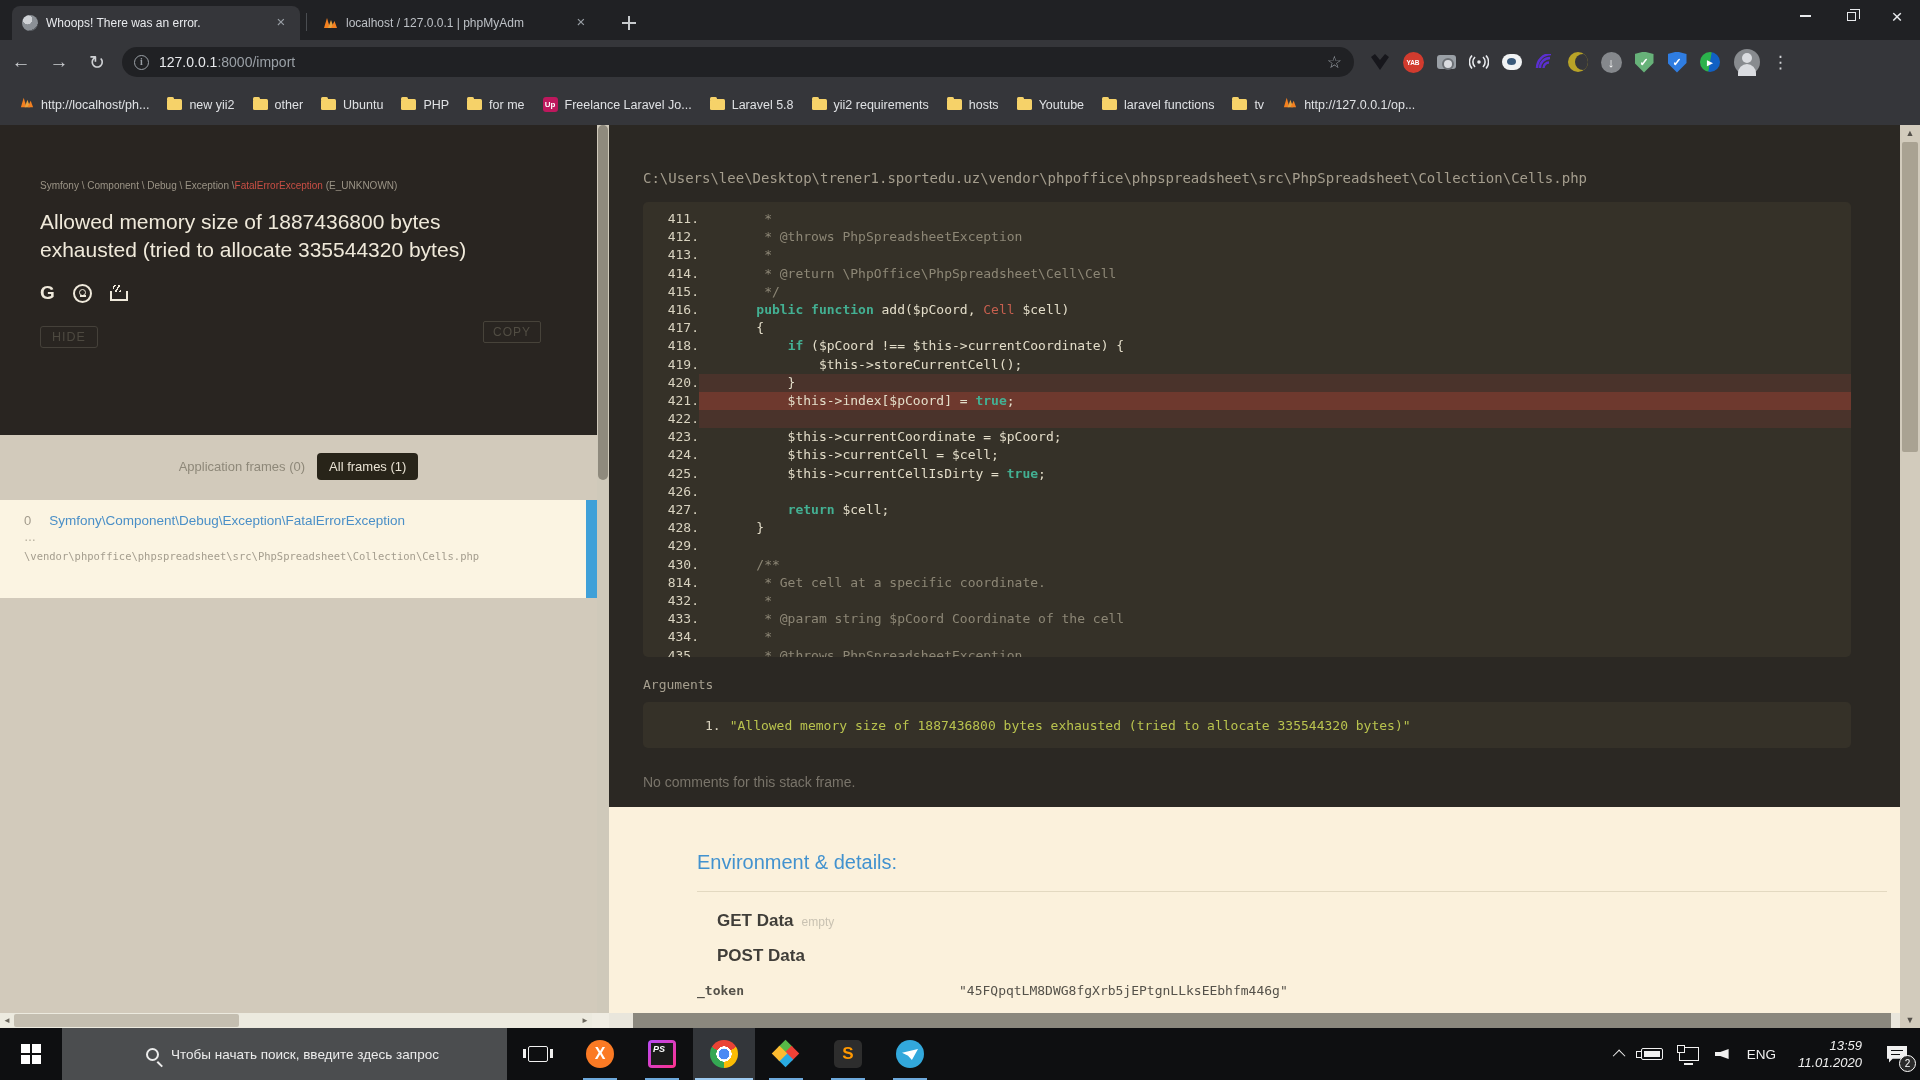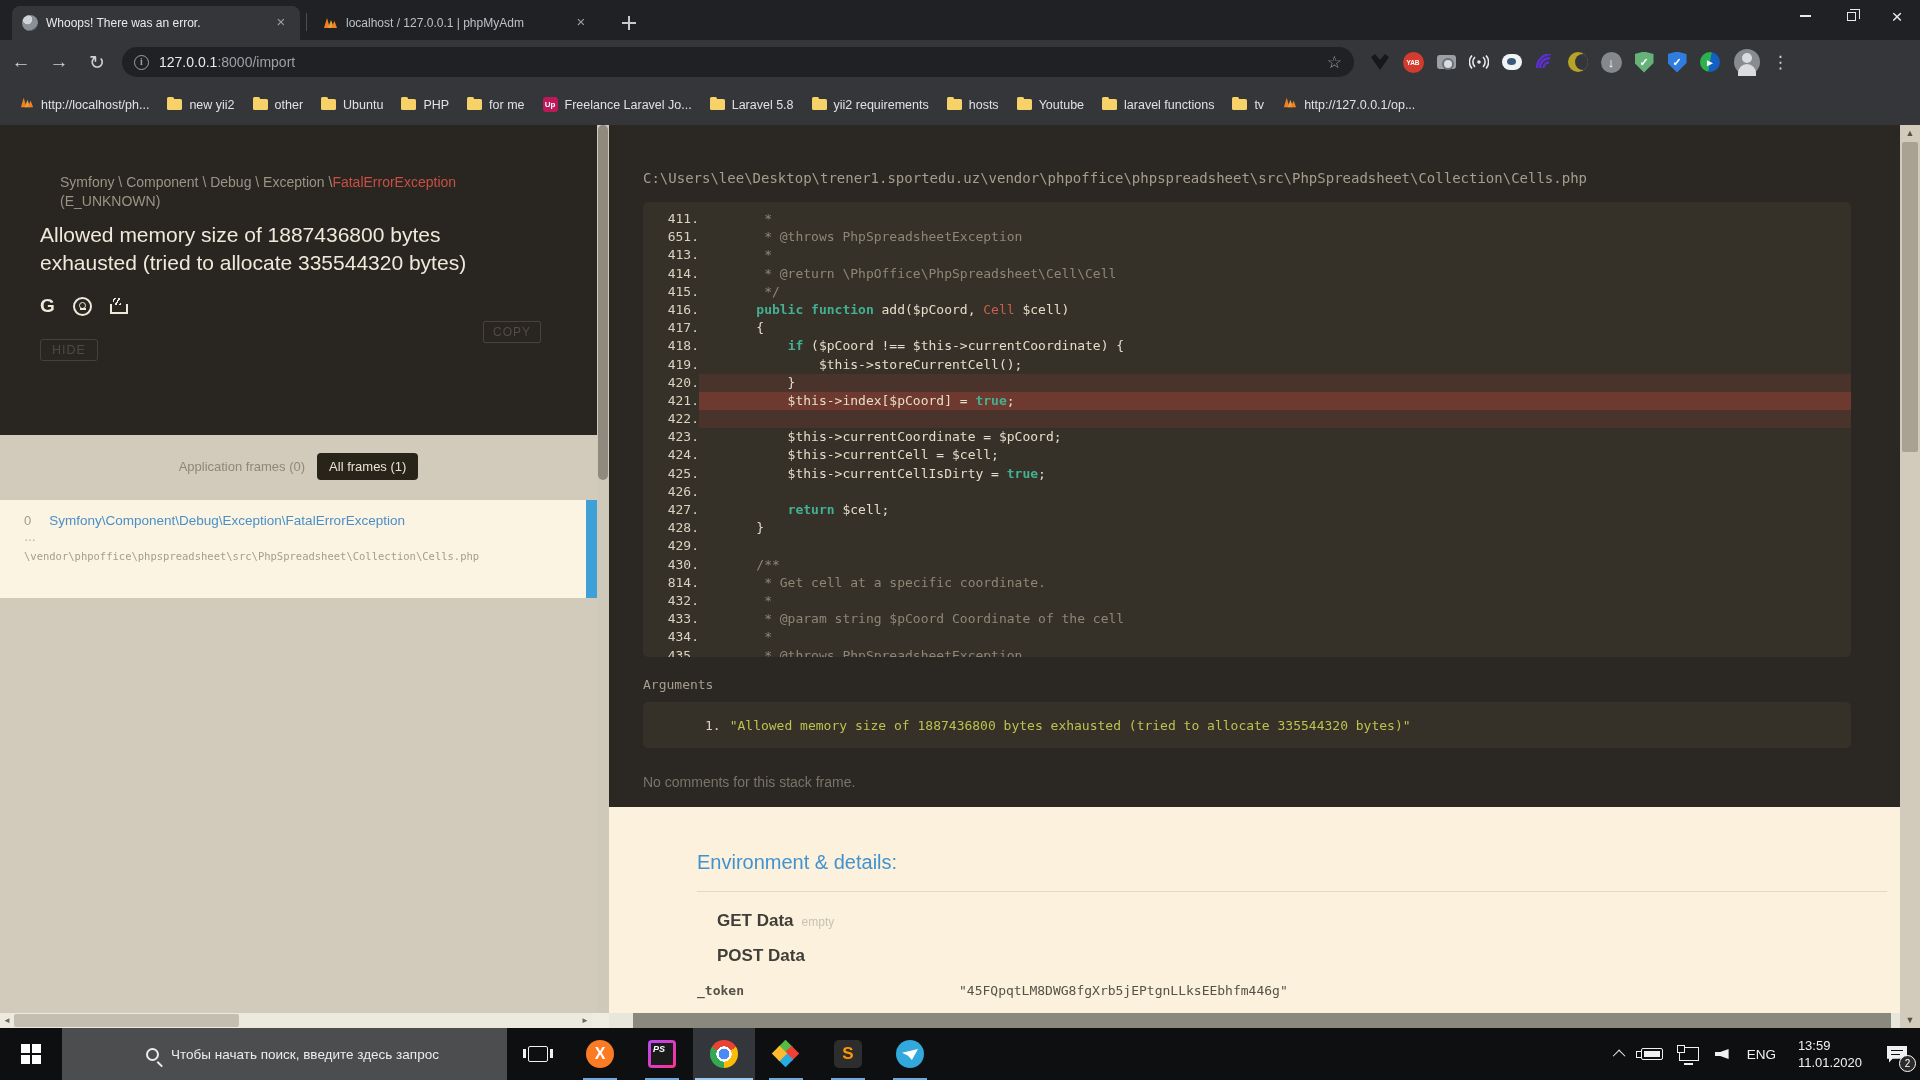--- a/index.html
+++ b/index.html
@@ -82,21 +82,21 @@
                        background:#f6d269; border-radius:1.5px 1.5px 0 0; }
   .bm-up { width:15px; height:15px; background:#be185d; border-radius:3px; color:#fff;
            font-size:8px; font-weight:bold; display:flex; align-items:center; justify-content:center; }
 
   
   .page { left:0; top:125px; width:1920px; height:903px; background:#d2cabb; overflow:hidden; }
 
   
   .sidebar { left:0; top:0; width:597px; height:888px; background:#d2cabb; overflow:hidden; }
   .side-header { width:597px; height:310px; background:#292521; padding:48px 40px 0 40px; position:relative; }
-  .exc-class { font-size:14px; line-height:19px; color:#9b9486; width:440px;margin-left:20px; }
+  .exc-class { font-size:10px; line-height:25px; color:#9b9486; width:440px; }
   .exc-class .red { color:#c94f45; }
   .exc-msg { margin-top:10px; font-size:21px; line-height:28px; color:#efe9da; width:432px; }
   .srch-row { margin-top:18px; display:flex; align-items:center; gap:18px; }
   .g-ico { font-size:19px; font-weight:bold; color:#efe9db; font-family:"Liberation Sans",sans-serif; }
   .ddg-ico { width:19px; height:19px; border-radius:50%; border:2px solid #efe9db; position:relative; }
   .ddg-ico::before { content:""; position:absolute; left:4px; top:3px; width:5px; height:5px;
                      border-radius:50%; border:1.5px solid #efe9db; }
   .ddg-ico::after { content:""; position:absolute; left:5px; top:9px; width:6px; height:2px; background:#efe9db; }
   .so-ico { width:16px; height:16px; position:relative; }
   .so-ico::before { content:""; position:absolute; left:0; bottom:0; width:14px; height:8px;
@@ -218,21 +218,21 @@
   .batt { width:22px; height:12px; border:1.6px solid #f0f0f0; border-radius:2px; position:relative; }
   .batt::before { content:""; position:absolute; left:2px; top:2px; right:2px; bottom:2px; background:#f0f0f0; }
   .batt::after { content:""; position:absolute; left:-6px; top:2px; width:4px; height:5px; border:1.4px solid #f0f0f0; }
   .net { width:20px; height:14px; border:1.6px solid #f0f0f0; position:relative; }
   .net::before { content:""; position:absolute; left:4px; bottom:-5px; width:9px; height:2px; background:#f0f0f0; }
   .net::after { content:""; position:absolute; left:-3px; top:-3px; width:6px; height:6px; background:#0e0f11; border:1.4px solid #f0f0f0; }
   .vol { width:8px; height:10px; background:#f0f0f0; position:relative;
          clip-path:polygon(0 30%,40% 30%,100% 0,100% 100%,40% 70%,0 70%); width:14px; }
   .vol::after { content:")"; position:absolute; right:-8px; top:-4px; color:#f0f0f0; font-size:13px; }
   .tb-lang { font-size:13.5px; color:#f0f0f0; padding:0 10px; }
-  .tb-clock { text-align:left; color:#f0f0f0; font-size:13px; line-height:17px; padding:0 12px; }
+  .tb-clock { text-align:right; color:#f0f0f0; font-size:13px; line-height:17px; padding:0 12px;font-style:italic; }
   .tb-notif { position:relative; width:46px; }
   .notif-ico { width:20px; height:17px; background:#f0f0f0; clip-path:polygon(0 0,100% 0,100% 78%,28% 78%,10% 100%,10% 78%,0 78%); position:relative; }
   .notif-ico::before { content:""; position:absolute; left:4px; top:4px; width:12px; height:1.8px; background:#0e0f11; }
   .notif-ico::after { content:""; position:absolute; left:4px; top:8px; width:9px; height:1.8px; background:#0e0f11; }
   .notif-badge { position:absolute; right:4px; bottom:8px; width:17px; height:17px; border-radius:50%;
                  background:#2b2b2b; border:1.5px solid #fff; color:#fff; font-size:10px;
                  display:flex; align-items:center; justify-content:center; }
 </style>
 </head>
 <body>
@@ -427,21 +427,21 @@
 
     <div class="abs main">
       <div class="main-dark">
         <div class="file-path">C:\Users\lee\Desktop\trener1.sportedu.uz\vendor\phpoffice\phpspreadsheet\src\PhpSpreadsheet\Collection\Cells.php</div>
         <div class="code-box" id="code-box">
             <div class="cl">
               <span class="ln">411.</span>
               <div class="lx"><span class="tk-c">     *</span></div>
             </div>
             <div class="cl">
-              <span class="ln">651.</span>
+              <span class="ln">412.</span>
               <div class="lx"><span class="tk-c">     * @throws PhpSpreadsheetException</span></div>
             </div>
             <div class="cl">
               <span class="ln">413.</span>
               <div class="lx"><span class="tk-c">     *</span></div>
             </div>
             <div class="cl">
               <span class="ln">414.</span>
               <div class="lx"><span class="tk-c">     * @return \PhpOffice\PhpSpreadsheet\Cell\Cell</span></div>
             </div>

